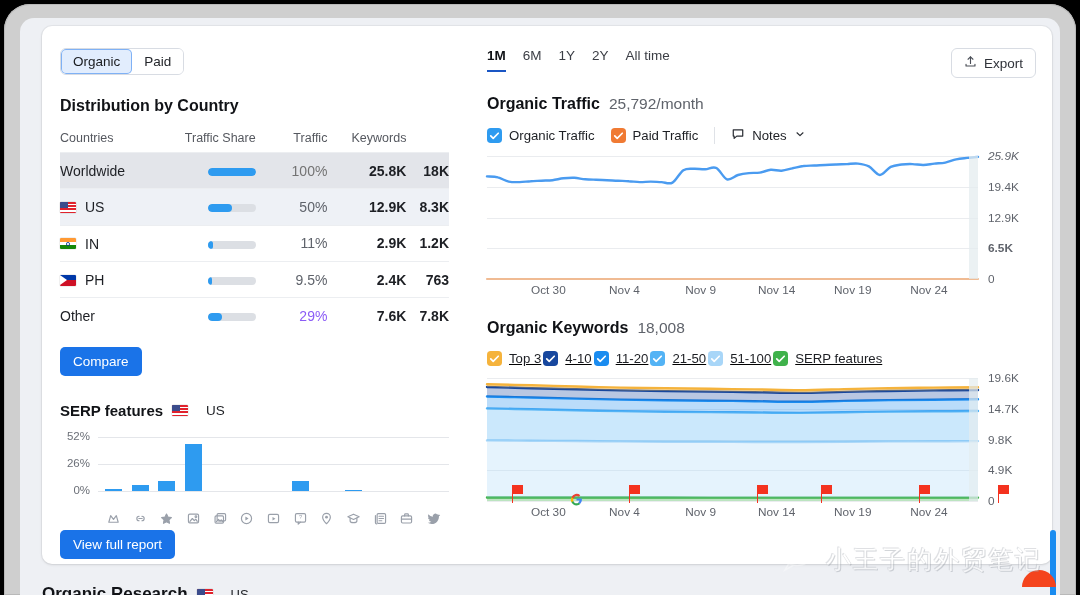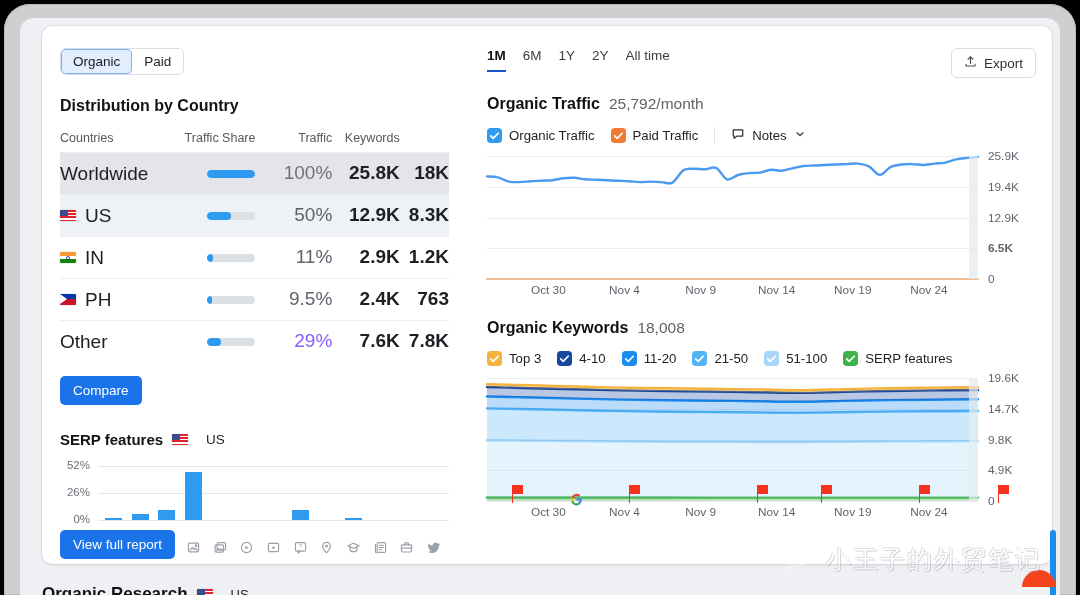--- a/index.html
+++ b/index.html
@@ -66,21 +66,21 @@
   }
 
   
   table.country-table { width: 100%; border-collapse: collapse; margin-top: 16px; }
   table.country-table th {
     font-size: 12.5px; font-weight: normal; color: #55585f;
     padding: 0 0 7px 0; text-align: right; white-space: nowrap;
   }
   table.country-table th.c-name { text-align: left; }
   table.country-table td {
-    font-size: 19px; color: #1d1f24; padding: 9px 0;
+    font-size: 14px; color: #1d1f24; padding: 9px 0;
     text-align: right; border-top: 1px solid #eceef1;
     white-space: nowrap;
   }
   table.country-table td.c-name { text-align: left; }
   tr.row-hl td { background: #e3e5ea; }
   tr.row-sel td { background: #eef1f6; }
   td.c-link { color: #246bce; }
   .flag { display: inline-block; width: 16px; height: 11px; margin-right: 9px;
           vertical-align: middle; border-radius: 1px; position: relative; overflow: hidden;
           box-shadow: 0 0 0 .5px rgba(0,0,0,.12); }
@@ -474,38 +474,38 @@
                 <path d="M0.0 20.4 C1.8 20.6,7.3 20.5,10.9 21.4 C14.5 22.2,18.2 24.9,21.8 25.6 C25.5 26.4,29.1 26.2,32.7 26.1 C36.4 26.0,40.0 25.4,43.6 25.2 C47.3 24.9,50.9 24.9,54.6 24.7 C58.2 24.5,61.8 24.6,65.5 24.2 C69.1 23.8,72.7 22.7,76.4 22.3 C80.0 21.9,83.7 21.7,87.3 21.8 C90.9 22.0,94.6 23.0,98.2 23.3 C101.8 23.6,105.5 23.6,109.1 23.7 C112.7 23.9,116.4 24.1,120.0 24.2 C123.7 24.4,127.3 24.5,130.9 24.7 C134.6 24.9,138.2 24.9,141.8 25.2 C145.5 25.4,149.1 26.0,152.8 26.1 C156.4 26.2,160.0 25.6,163.7 25.6 C167.3 25.6,170.9 26.0,174.6 26.1 C178.2 26.3,181.9 28.6,185.5 26.6 C189.1 24.6,192.8 16.5,196.4 14.2 C200.0 12.0,203.7 13.0,207.3 12.8 C210.9 12.7,214.6 13.5,218.2 13.3 C221.9 13.1,225.5 10.2,229.1 11.9 C232.8 13.5,236.4 22.1,240.0 23.3 C243.7 24.5,247.3 20.0,251.0 19.0 C254.6 18.0,258.2 17.5,261.9 17.1 C265.5 16.7,269.1 17.2,272.8 16.6 C276.4 16.1,280.1 14.1,283.7 13.8 C287.3 13.5,291.0 15.0,294.6 14.7 C298.2 14.5,301.9 13.1,305.5 12.3 C309.1 11.6,312.8 10.4,316.4 10.0 C320.1 9.5,323.7 9.7,327.3 9.5 C331.0 9.3,334.6 9.2,338.2 9.0 C341.9 8.9,345.5 8.7,349.2 8.5 C352.8 8.4,356.4 8.2,360.1 8.1 C363.7 7.9,367.3 7.2,371.0 7.6 C374.6 8.0,378.3 8.5,381.9 10.4 C385.5 12.3,389.2 18.9,392.8 19.0 C396.4 19.1,400.1 12.7,403.7 10.9 C407.3 9.2,411.0 9.0,414.6 8.5 C418.3 8.1,421.9 8.0,425.5 8.1 C429.2 8.2,432.8 9.1,436.4 9.0 C440.1 8.9,443.7 8.0,447.4 7.6 C451.0 7.2,454.6 7.4,458.3 6.6 C461.9 5.9,465.5 4.1,469.2 3.3 C472.8 2.5,476.5 2.3,480.1 1.9 C483.7 1.5,489.2 1.1,491.0 0.9" fill="none" stroke="#4a9bf0" stroke-width="2.4" stroke-linecap="round" stroke-linejoin="round"></path>
                 <path d="M0.0 123.0 C1.8 123.0,7.3 123.0,10.9 123.0 C14.5 123.0,18.2 123.0,21.8 123.0 C25.5 123.0,29.1 123.0,32.7 123.0 C36.4 123.0,40.0 123.0,43.6 123.0 C47.3 123.0,50.9 123.0,54.6 123.0 C58.2 123.0,61.8 123.0,65.5 123.0 C69.1 123.0,72.7 123.0,76.4 123.0 C80.0 123.0,83.7 123.0,87.3 123.0 C90.9 123.0,94.6 123.0,98.2 123.0 C101.8 123.0,105.5 123.0,109.1 123.0 C112.7 123.0,116.4 123.0,120.0 123.0 C123.7 123.0,127.3 123.0,130.9 123.0 C134.6 123.0,138.2 123.0,141.8 123.0 C145.5 123.0,149.1 123.0,152.8 123.0 C156.4 123.0,160.0 123.0,163.7 123.0 C167.3 123.0,170.9 123.0,174.6 123.0 C178.2 123.0,181.9 123.0,185.5 123.0 C189.1 123.0,192.8 123.0,196.4 123.0 C200.0 123.0,203.7 123.0,207.3 123.0 C210.9 123.0,214.6 123.0,218.2 123.0 C221.9 123.0,225.5 123.0,229.1 123.0 C232.8 123.0,236.4 123.0,240.0 123.0 C243.7 123.0,247.3 123.0,251.0 123.0 C254.6 123.0,258.2 123.0,261.9 123.0 C265.5 123.0,269.1 123.0,272.8 123.0 C276.4 123.0,280.1 123.0,283.7 123.0 C287.3 123.0,291.0 123.0,294.6 123.0 C298.2 123.0,301.9 123.0,305.5 123.0 C309.1 123.0,312.8 123.0,316.4 123.0 C320.1 123.0,323.7 123.0,327.3 123.0 C331.0 123.0,334.6 123.0,338.2 123.0 C341.9 123.0,345.5 123.0,349.2 123.0 C352.8 123.0,356.4 123.0,360.1 123.0 C363.7 123.0,367.3 123.0,371.0 123.0 C374.6 123.0,378.3 123.0,381.9 123.0 C385.5 123.0,389.2 123.0,392.8 123.0 C396.4 123.0,400.1 123.0,403.7 123.0 C407.3 123.0,411.0 123.0,414.6 123.0 C418.3 123.0,421.9 123.0,425.5 123.0 C429.2 123.0,432.8 123.0,436.4 123.0 C440.1 123.0,443.7 123.0,447.4 123.0 C451.0 123.0,454.6 123.0,458.3 123.0 C461.9 123.0,465.5 123.0,469.2 123.0 C472.8 123.0,476.5 123.0,480.1 123.0 C483.7 123.0,489.2 123.0,491.0 123.0" fill="none" stroke="#f0bb93" stroke-width="2.2" stroke-linecap="round" stroke-linejoin="round"></path>
               </svg>
               <div style="position: absolute; right: 0px; top: 0px; width: 9px; height: 100%; background: rgb(228, 236, 239); opacity: 0.75;"></div>
             </div>
             <div class="chart-ylabels">
               <div class="ylab" style="top: 123px;">0</div>
               <div class="ylab" style="top: 92.1313px; font-weight: bold;">6.5K</div>
               <div class="ylab" style="top: 61.7375px;">12.9K</div>
               <div class="ylab" style="top: 30.8687px;">19.4K</div>
-              <div class="ylab" style="top: 0px;">25.9K</div>
+              <div class="ylab" style="top: 0px; font-style: italic;">25.9K</div>
             </div>
             <div class="chart-xlabels">
               <div class="xlab" style="left: 61.375px;">Oct 30</div>
               <div class="xlab" style="left: 137.48px;">Nov 4</div>
               <div class="xlab" style="left: 213.585px;">Nov 9</div>
               <div class="xlab" style="left: 289.69px;">Nov 14</div>
               <div class="xlab" style="left: 365.795px;">Nov 19</div>
               <div class="xlab" style="left: 441.9px;">Nov 24</div>
             </div>
           </div>
 
       <div class="metric-row" style="margin-top:18px;">
         <span class="metric-name">Organic Keywords</span>
         <span class="metric-val" style="color:#5f636b;">18,008</span>
       </div>
 
-      <div class="legend-row" id="keywords-legend" style="gap: 16px;">
+      <div class="legend-row" id="keywords-legend" style="gap: 2px; text-decoration: underline;">
             <div class="legend-item">
               <span class="cbx">
                 <svg width="15" height="15" viewBox="0 0 16 16">
                   <rect x="0" y="0" width="16" height="16" rx="4" fill="#f5b33c"></rect>
                   <path d="M4 8.4l2.6 2.6L12 5.6" stroke="#fff" stroke-width="1.8" fill="none" stroke-linecap="round" stroke-linejoin="round"></path>
                 </svg>
               </span>
               <span>Top 3</span>
             </div>
             <div class="legend-item">

